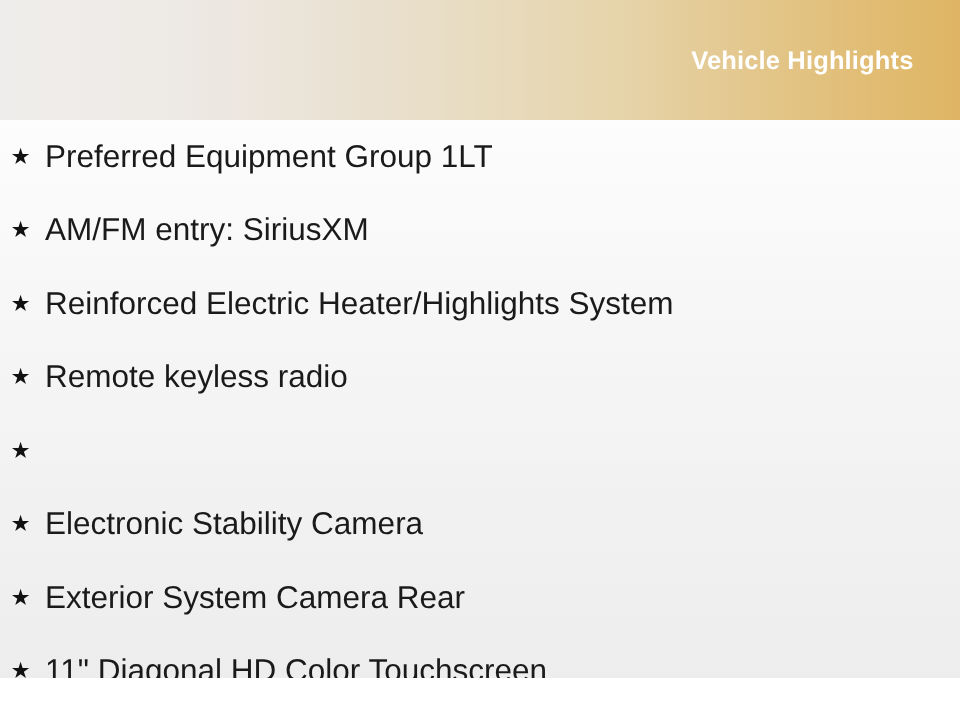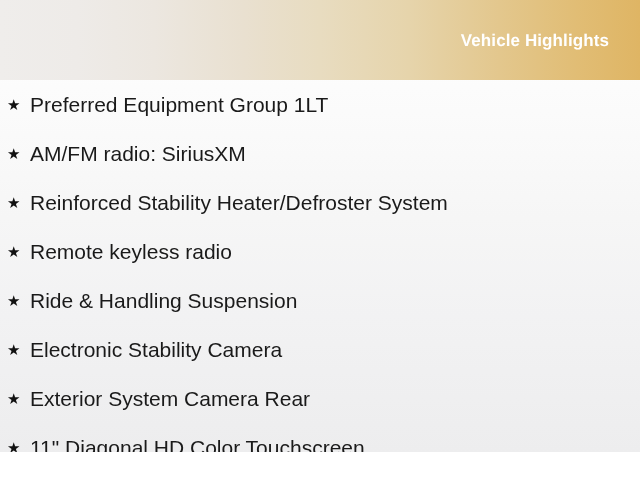--- a/index.html
+++ b/index.html
@@ -94,33 +94,32 @@
     <div class="header-title">Vehicle Highlights</div>
   </div>
 
   <ul class="highlights-list">
     <li class="highlight-item">
       <span class="star-icon">★</span>
       <span class="highlight-label">Preferred Equipment Group 1LT</span>
     </li>
     <li class="highlight-item">
       <span class="star-icon">★</span>
-      <span class="highlight-label">AM/FM radio: SiriusXM</span>
+      <span class="highlight-label">AM/FM entry: SiriusXM</span>
     </li>
     <li class="highlight-item">
       <span class="star-icon">★</span>
-      <span class="highlight-label">Reinforced Stability Heater/Defroster System</span>
+      <span class="highlight-label">Reinforced Electric Heater/Highlights System</span>
     </li>
     <li class="highlight-item">
       <span class="star-icon">★</span>
       <span class="highlight-label">Remote keyless radio</span>
     </li>
     <li class="highlight-item">
       <span class="star-icon">★</span>
-      <span class="highlight-label">Ride &amp; Handling Suspension</span>
     </li>
     <li class="highlight-item">
       <span class="star-icon">★</span>
       <span class="highlight-label">Electronic Stability Camera</span>
     </li>
     <li class="highlight-item">
       <span class="star-icon">★</span>
       <span class="highlight-label">Exterior System Camera Rear</span>
     </li>
     <li class="highlight-item">

